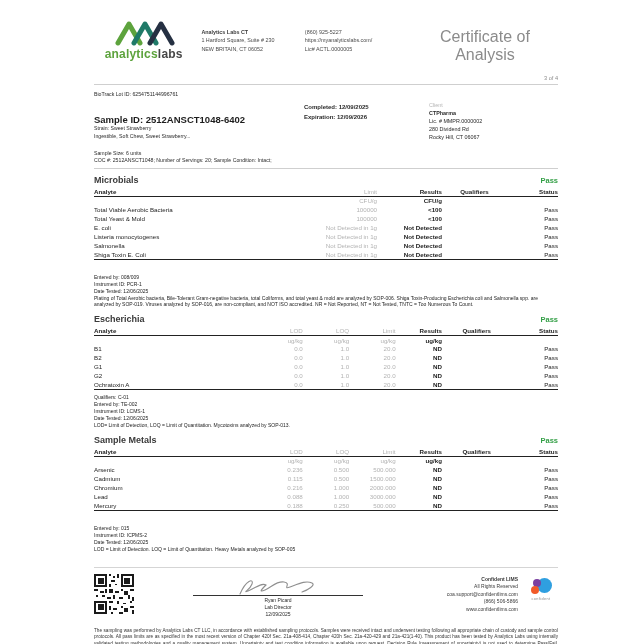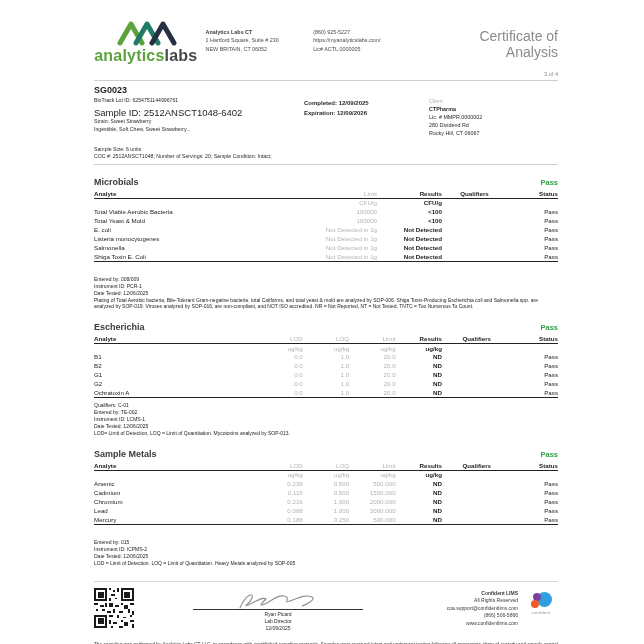--- a/index.html
+++ b/index.html
@@ -4,47 +4,47 @@
 <style>
   * { margin:0; padding:0; box-sizing:border-box; }
   html,body { width:644px; height:644px; background:#ffffff; font-family:"Liberation Sans", sans-serif; color:#1d1d1d; }
   .page { position:relative; width:644px; height:644px; background:#fff; overflow:hidden; }
   .content { position:absolute; left:94px; top:20px; width:464px; }
 
   
   .hdr { display:flex; align-items:flex-start; }
   .logo-block { width:104px; }
   .logo-zig { display:block; margin:0 auto 1px auto; }
-  .wordmark { font-size:16px; font-weight:bold; letter-spacing:.2px; text-align:center; }
+  .wordmark { font-size:12px; font-weight:bold; letter-spacing:.2px; text-align:center; }
   .wm-green { color:#5da33d; }
   .wm-dark { color:#474747; }
   .lab-info { margin-left:8px; width:102px; font-size:5.4px; line-height:1.55; color:#4a4a4a; padding-top:8px; }
   .lab-info .b { font-weight:bold; color:#3c3c3c; }
   .contact-info { margin-left:6px; width:112px; font-size:5.4px; line-height:1.55; color:#4a4a4a; padding-top:8px; }
   .hdr-spacer { flex:1; }
   .coa-block { text-align:right; padding-top:8px; }
-  .coa-title { font-size:14px; color:#8b8b8b; }
+  .coa-title { font-size:16px; color:#8b8b8b;text-align:center; }
   .coa-page { font-size:5.6px; color:#8b8b8b; margin-top:11px; }
   .rule { border-top:1px solid #cfcfcf; margin-top:3px; }
 
   
   .sample-wrap { display:flex; margin-top:4px; }
   .s-left { width:210px; }
   .s-code { font-size:9px; font-weight:bold; }
   .s-lot { font-size:5.2px; margin-top:2px; color:#2a2a2a; }
-  .s-id { font-size:9.5px; font-weight:normal; margin-top:4px; }
+  .s-id { font-size:9.5px; font-weight:bold; margin-top:17px; }
   .s-small { font-size:5.2px; color:#2a2a2a; line-height:1.45; }
   .s-mid { width:125px; font-size:6px; color:#2a2a2a; padding-top:14px; line-height:1.6; font-weight:bold; }
   .s-client { width:129px; font-size:5.4px; line-height:1.5; padding-top:12px; color:#2a2a2a; }
   .client-label { color:#b5b5b5; }
   .client-name { font-weight:bold; }
   .s-footer { font-size:5.2px; color:#2a2a2a; margin-top:8px; line-height:1.45; }
 
   
-  .sec-head { display:flex; justify-content:space-between; align-items:baseline; margin-top:12px; }
+  .sec-head { display:flex; justify-content:space-between; align-items:baseline; margin-top:6px; }
   .sec-title { font-size:9px; font-weight:bold; color:#3a3a3a; }
   .sec-pass { font-size:7.5px; font-weight:bold; color:#35a048; }
 
   table { width:100%; border-collapse:collapse; table-layout:fixed; margin-top:2px; }
   th, td { font-size:6.2px; padding:1px 0; vertical-align:bottom; overflow:hidden; white-space:nowrap; }
   th { font-weight:bold; border-bottom:1px solid #222; }
   .l { text-align:left; } .r { text-align:right; } .c { text-align:center; }
   .muted { color:#b3b3b3; font-weight:normal; }
   .muted-b { color:#b3b3b3; }
   th.muted { font-weight:normal; }
@@ -103,21 +103,20 @@
       <div class="hdr-spacer"></div>
       <div class="coa-block">
         <div class="coa-title">Certificate of Analysis</div>
         <div class="coa-page">3 of 4</div>
       </div>
     </div>
     <div class="rule"></div>
 
     <div class="sample-wrap">
       <div class="s-left">
-        <div class="s-code">SG0023</div>
         <div class="s-lot">BioTrack Lot ID: 6254751144996761</div>
         <div class="s-id">Sample ID: 2512ANSCT1048-6402</div>
         <div class="s-small">Strain: Sweet Strawberry</div>
         <div class="s-small">Ingestible, Soft Chew, Sweet Strawberry...</div>
       </div>
       <div class="s-mid">
         <div>Completed: 12/09/2025</div>
         <div>Expiration: 12/09/2026</div>
       </div>
       <div class="s-client">

